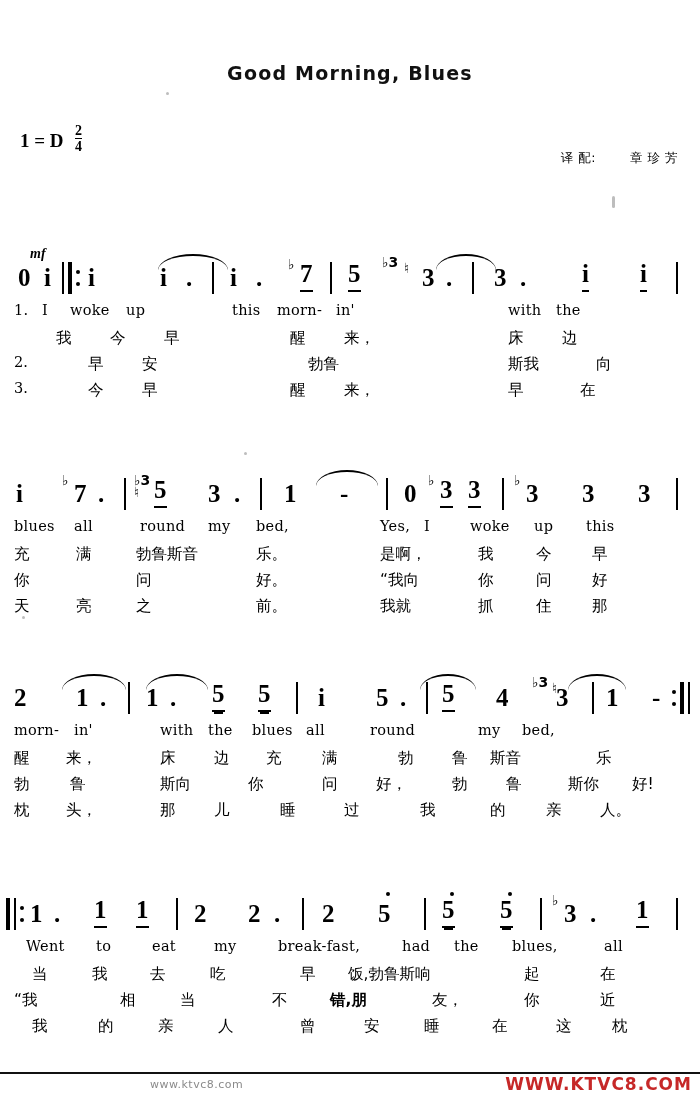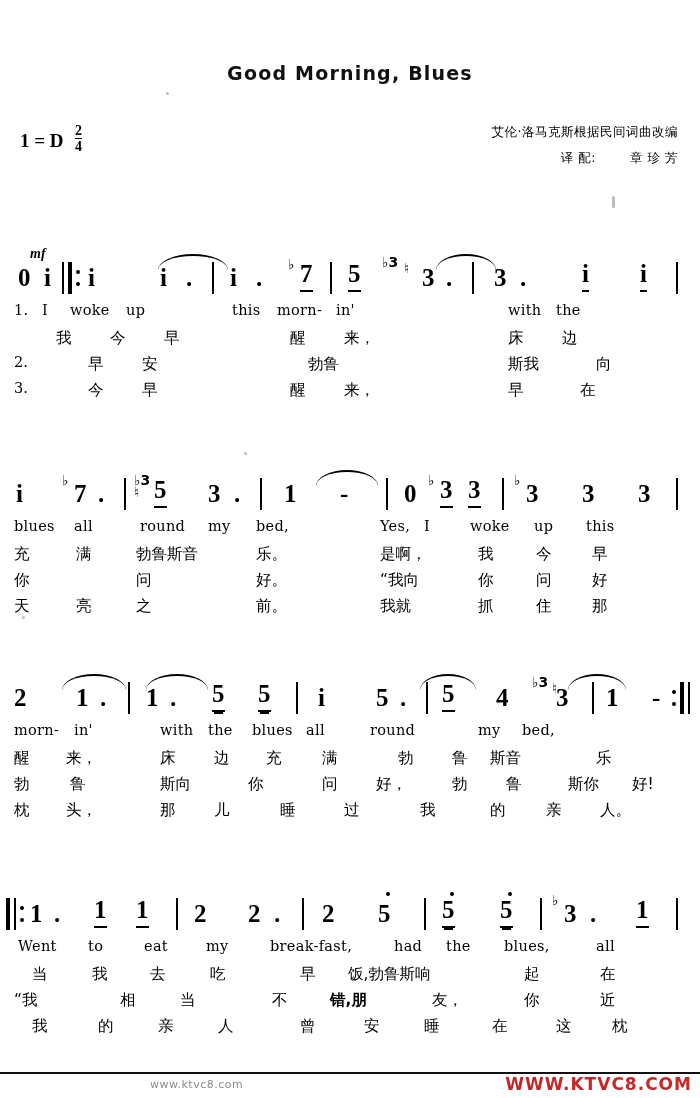--- a/index.html
+++ b/index.html
@@ -122,21 +122,20 @@
 <div class="sheet">
 
   <div class="subtitle">Good Morning, Blues</div>
 
   <div class="keysig">1 = D</div>
   <div class="meter">
     <span class="num">2</span>
     <span class="den">4</span>
   </div>
 
-  <div class="credit1">艾伦·洛马克斯根据民间词曲改编</div>
   <div class="credit2">
     <span>译  配:</span><span class="sp"></span><span>章     珍     芳</span>
   </div>
 
   <div class="speck" style="left:166px;top:92px;width:3px;height:3px;"></div>
   <div class="speck" style="left:612px;top:196px;width:3px;height:12px;border-radius:2px;"></div>
   <div class="speck" style="left:22px;top:616px;width:3px;height:3px;"></div>
   <div class="speck" style="left:244px;top:452px;width:3px;height:3px;"></div>
 
   <div class="system" style="top:252px;">
@@ -398,21 +397,21 @@
       <div class="n u2" style="left:500px;">5</div>
       <div class="dotA" style="left:508px;bottom:40px;"></div>
       <div class="bar" style="left:540px;bottom:6px;height:32px;"></div>
       <div class="acc" style="left:552px;bottom:28px;">♭</div>
       <div class="n" style="left:564px;">3</div>
       <div class="n" style="left:590px;">.</div>
       <div class="n u1" style="left:636px;">1</div>
       <div class="bar" style="left:676px;bottom:6px;height:32px;"></div>
     </div>
     <div class="lyrics" style="height:104px;">
-      <div style="position:absolute;top:2px;left:4px;width:617px;height:20px;">
+      <div style="position:absolute;top:2px;left:12px;width:617px;height:20px;">
         <span class="ly en" style="left:14px;">Went</span>
         <span class="ly en" style="left:84px;">to</span>
         <span class="ly en" style="left:140px;">eat</span>
         <span class="ly en" style="left:202px;">my</span>
         <span class="ly en" style="left:266px;">break-fast,</span>
         <span class="ly en" style="left:390px;">had</span>
         <span class="ly en" style="left:442px;">the</span>
         <span class="ly en" style="left:500px;">blues,</span>
         <span class="ly en" style="left:592px;">all</span>
       </div>

